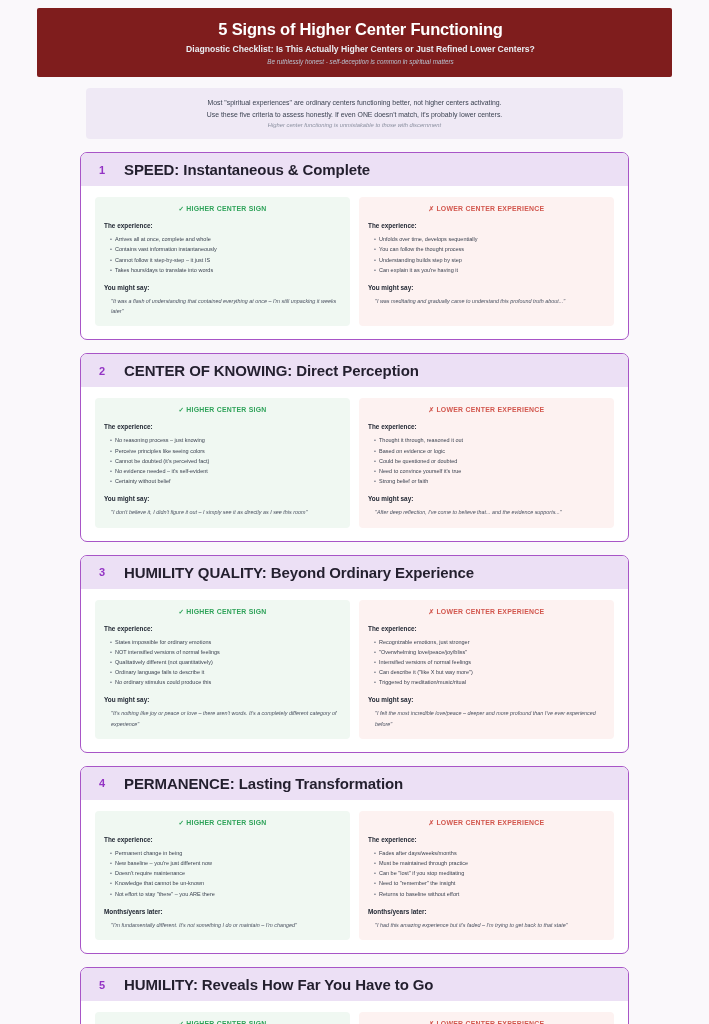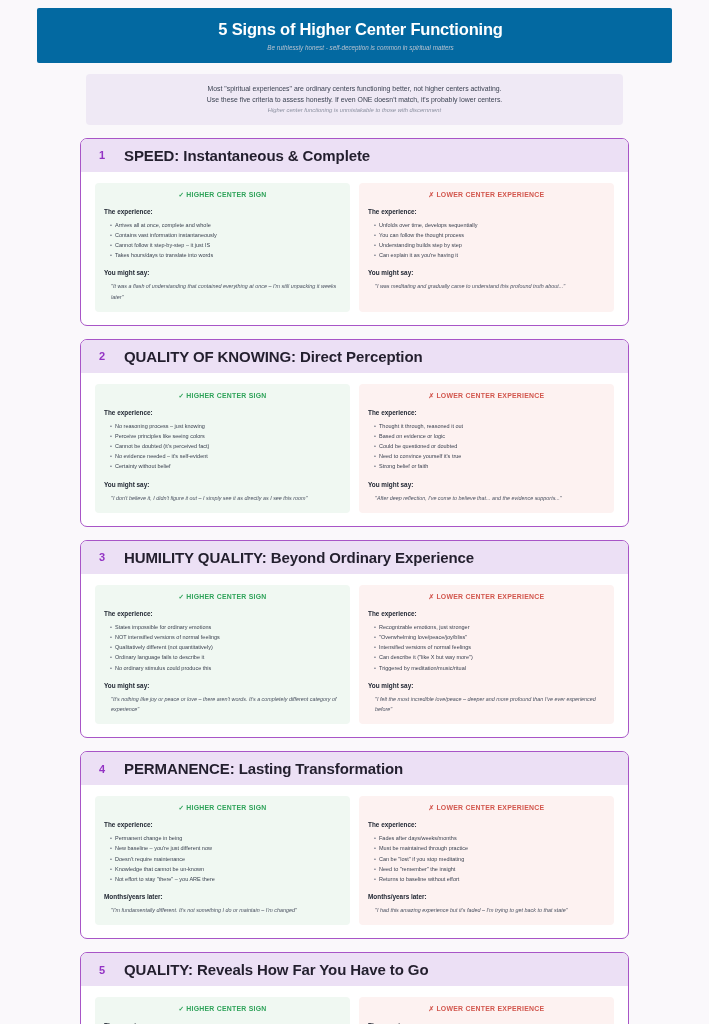--- a/index.html
+++ b/index.html
@@ -9,21 +9,21 @@
     font-family: "Liberation Sans", sans-serif;
     color: #2c3342;
   }
   body { padding: 0 0 8px 0; }
 
   .page { width: 709px; }
 
   
   .header {
     margin: 8px 37px 0 37px;
-    background: #0369a1;
+    background: #7f1d1d;
     color: #ffffff;
     text-align: center;
     padding: 11px 2px 11px 14px;
     border-radius: 2px;
   }
   .header h1 {
     font-size: 16.5px;
     font-weight: bold;
     letter-spacing: -0.2px;
     line-height: 1.25;
@@ -145,20 +145,21 @@
     color: #4a5160;
   }
 </style>
 </head>
 <body>
 
 <div class="page">
 
   <div class="header">
     <h1>5 Signs of Higher Center Functioning</h1>
+    <div class="subtitle">Diagnostic Checklist: Is This Actually Higher Centers or Just Refined Lower Centers?</div>
     <div class="caution">Be ruthlessly honest - self-deception is common in spiritual matters</div>
   </div>
 
   <div class="intro">
     <p>Most "spiritual experiences" are ordinary centers functioning better, not higher centers activating.</p>
     <p>Use these five criteria to assess honestly. If even ONE doesn't match, it's probably lower centers.</p>
     <p class="italic">Higher center functioning is unmistakable to those with discernment</p>
   </div>
 
   <div id="signs-container">
@@ -190,21 +191,21 @@
               <li>Can explain it as you're having it</li>
             </ul>
             <div class="sub-head">You might say:</div>
             <div class="quote">"I was meditating and gradually came to understand this profound truth about..."</div>
           </div>
         </div>
       </div>
       <div class="sign">
         <div class="sign-head">
           <div class="sign-num">2</div>
-          <div class="sign-title">QUALITY OF KNOWING: Direct Perception</div>
+          <div class="sign-title">CENTER OF KNOWING: Direct Perception</div>
         </div>
         <div class="cols">
           <div class="col higher">
             <div class="col-label"><span class="mark">✓</span><span>HIGHER CENTER SIGN</span></div>
             <div class="sub-head">The experience:</div>
             <ul class="points">
               <li>No reasoning process – just knowing</li>
               <li>Perceive principles like seeing colors</li>
               <li>Cannot be doubted (it's perceived fact)</li>
               <li>No evidence needed – it's self-evident</li>
@@ -292,21 +293,21 @@
               <li>Returns to baseline without effort</li>
             </ul>
             <div class="sub-head">Months/years later:</div>
             <div class="quote">"I had this amazing experience but it's faded – I'm trying to get back to that state"</div>
           </div>
         </div>
       </div>
       <div class="sign">
         <div class="sign-head">
           <div class="sign-num">5</div>
-          <div class="sign-title">QUALITY: Reveals How Far You Have to Go</div>
+          <div class="sign-title">HUMILITY: Reveals How Far You Have to Go</div>
         </div>
         <div class="cols">
           <div class="col higher">
             <div class="col-label"><span class="mark">✓</span><span>HIGHER CENTER SIGN</span></div>
             <div class="sub-head">The experience:</div>
           </div>
           <div class="col lower">
             <div class="col-label"><span class="mark">✗</span><span>LOWER CENTER EXPERIENCE</span></div>
             <div class="sub-head">The experience:</div>
           </div>

